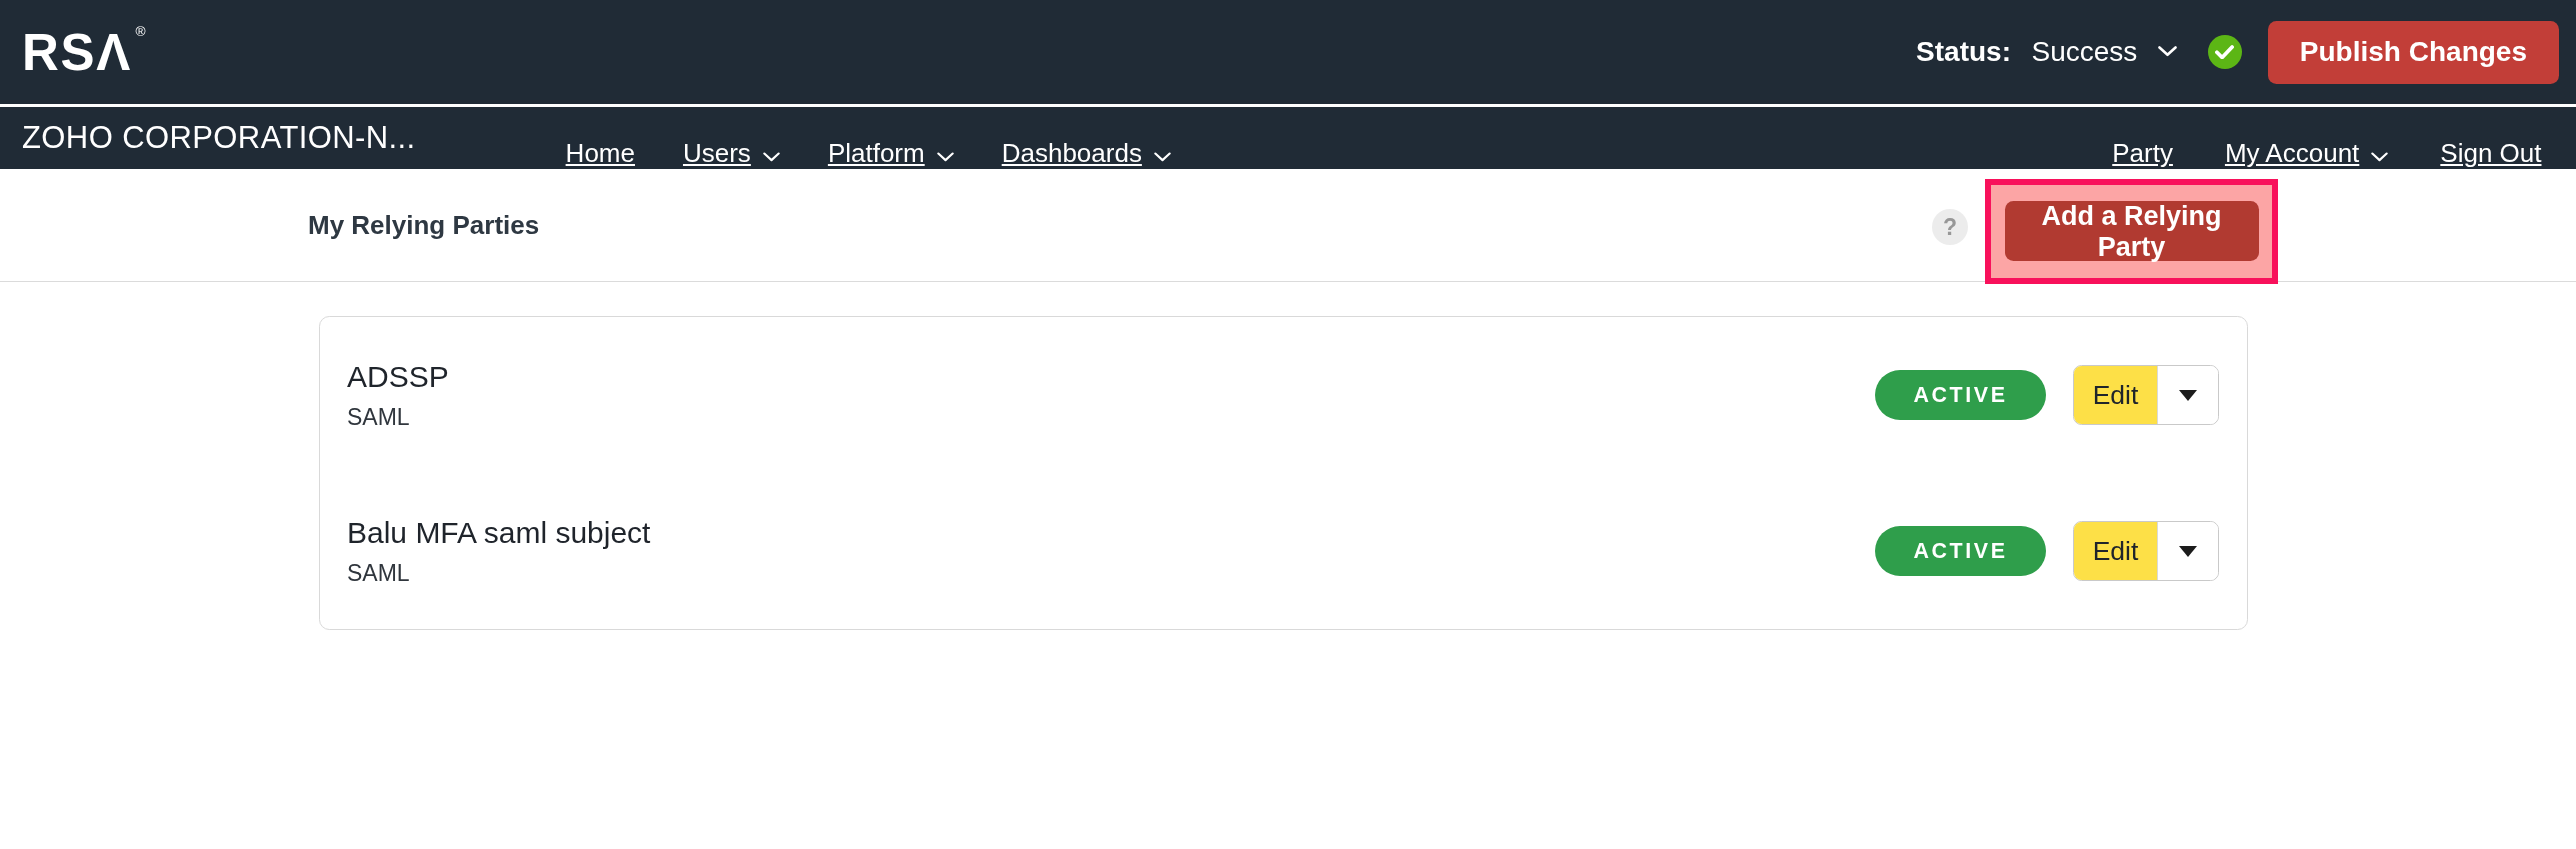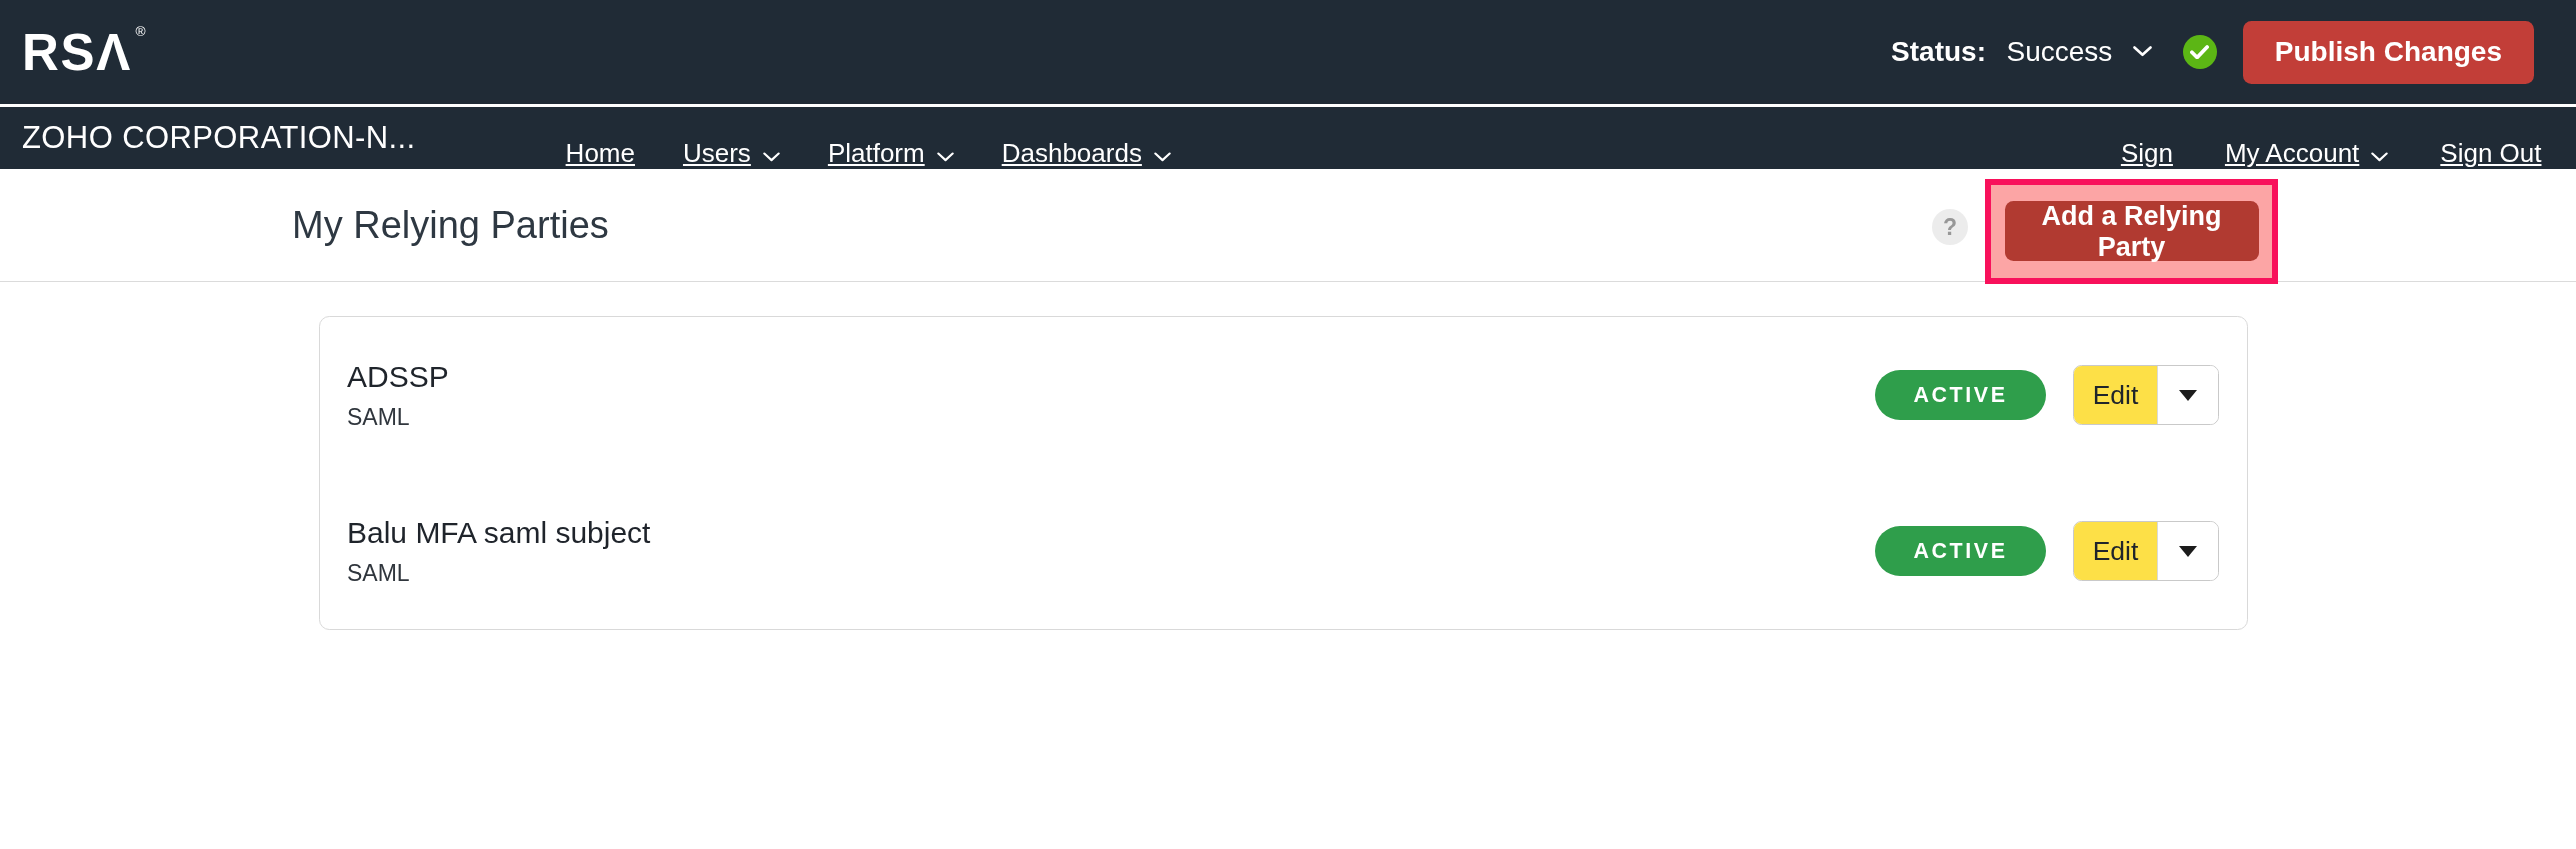--- a/index.html
+++ b/index.html
@@ -1,21 +1,21 @@
 <!DOCTYPE html>
 <html style="font-size:13.7px"><head>
 <meta charset="utf-8">
 <style>
   * { margin:0; padding:0; box-sizing:border-box; }
   html,body { width:2576px; height:850px; background:#ffffff; overflow:hidden;
               font-family:"Liberation Sans", sans-serif; }
 
   
   .topbar { height:104px; background:#202b36; display:flex; align-items:center;
-            padding:0 42px 0 22px; }
+            padding:0 17px 0 22px; }
   .logo { position:relative; color:#fff; font-size:51px; font-weight:700;
           letter-spacing:1.7px; line-height:1; padding-right:15.4px; cursor:pointer; }
   .logo .reg { position:absolute; top:-1.7px; right:0; font-size:13.7px; font-weight:400; }
   .topbar-right { margin-left:auto; display:flex; align-items:center; }
   .status-group { display:flex; align-items:center; gap:20.5px; color:#fff;
                   cursor:pointer; }
   .status-label { font-size:28px; font-weight:700; }
   .status-value { font-size:28px; font-weight:400; }
   .chev { display:inline-block; }
   .ok-circle { width:34px; height:34px; border-radius:50%; background:#5cb615;
@@ -36,22 +36,22 @@
   .nav-item { display:flex; align-items:flex-end; gap:12px; padding:0 24px;
               font-size:26px; cursor:pointer; white-space:nowrap;text-decoration:underline; }
   .nav-item.active { background:#ffffff; color:#202b36; }
   .nav-right { margin-left:auto; display:flex; align-items:stretch;
                padding-right:8.5px; }
   .nav-right .nav-item { padding:0 26px; }
 
   
   .page-header { position:relative; height:113px; background:#fff;
                  border-bottom:1.7px solid #dbdbdb; }
-  .page-title { position:absolute; left:292px; top:50%; transform:translateY(-50%);
-                font-size:38px; font-weight:400; color:#2e3842; }
+  .page-title { position:absolute; left:308px; top:50%; transform:translateY(-50%);
+                font-size:26px; font-weight:700; color:#2e3842; }
   .help-circle { position:absolute; left:1932px; top:40px; width:36px; height:36px;
                  border-radius:50%; background:#ececec; color:#979797;
                  font-size:23px; font-weight:700; display:flex; align-items:center;
                  justify-content:center; cursor:pointer; }
   .annotation { position:absolute; left:1985px; top:9.4px; width:293px; height:105px;
                 border:6.8px solid #f8115b; background:#fca5a5; display:flex;
                 align-items:center; justify-content:center; z-index:5; }
   .add-btn { width:254px; height:60px; background:#b13a31; color:#fff; border:none;
              border-radius:8.5px; font-size:27px; font-weight:600;
              font-family:inherit; cursor:pointer; }
@@ -134,21 +134,21 @@
       <span>
         <svg width="17" height="10.3" viewBox="0 0 19 11" fill="none">
             <polyline points="1.5,1.5 9.5,8.8 17.5,1.5" stroke="currentColor" stroke-width="2.4" stroke-linecap="round" stroke-linejoin="round"></polyline>
           </svg>
       </span>
     </div>
   </div>
 
   <div class="nav-right">
     <div class="nav-item">
-      <span>Sign</span>
+      <span>Party</span>
     </div>
     <div class="nav-item">
       <span>My Account</span>
       <span>
         <svg width="17" height="10.3" viewBox="0 0 19 11" fill="none">
             <polyline points="1.5,1.5 9.5,8.8 17.5,1.5" stroke="currentColor" stroke-width="2.4" stroke-linecap="round" stroke-linejoin="round"></polyline>
           </svg>
       </span>
     </div>
     <div class="nav-item">

